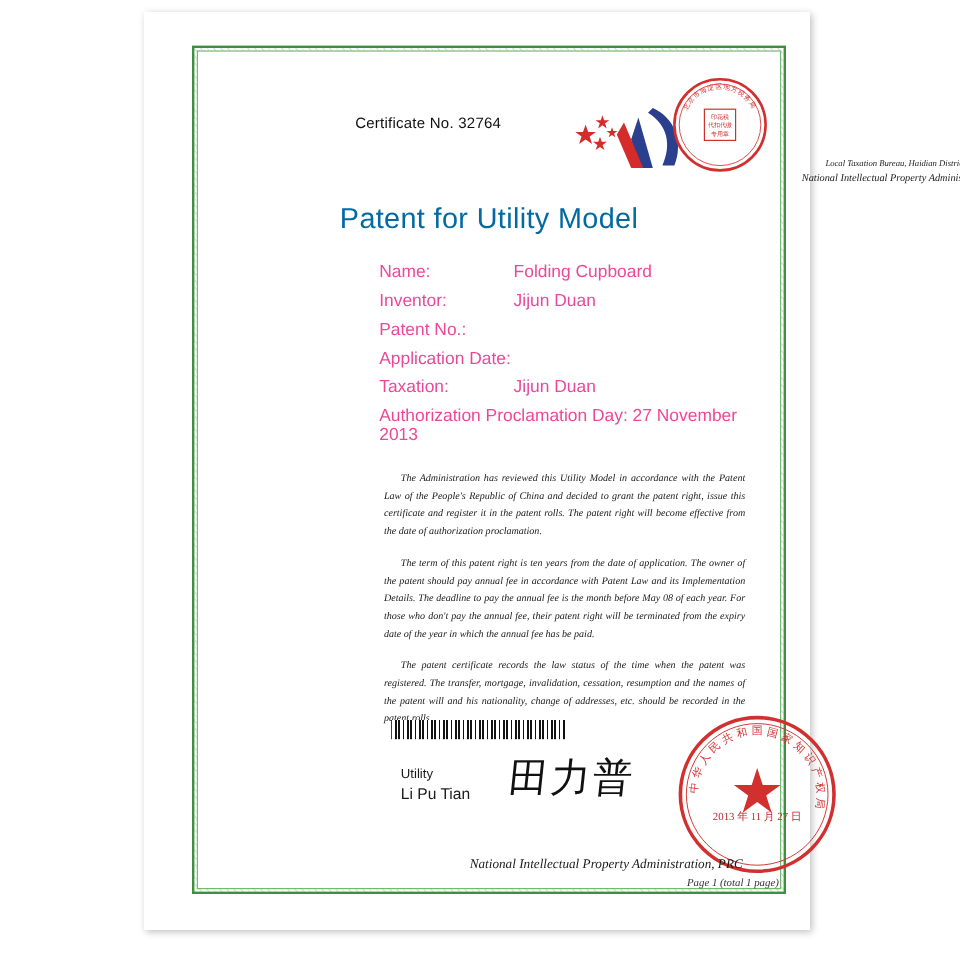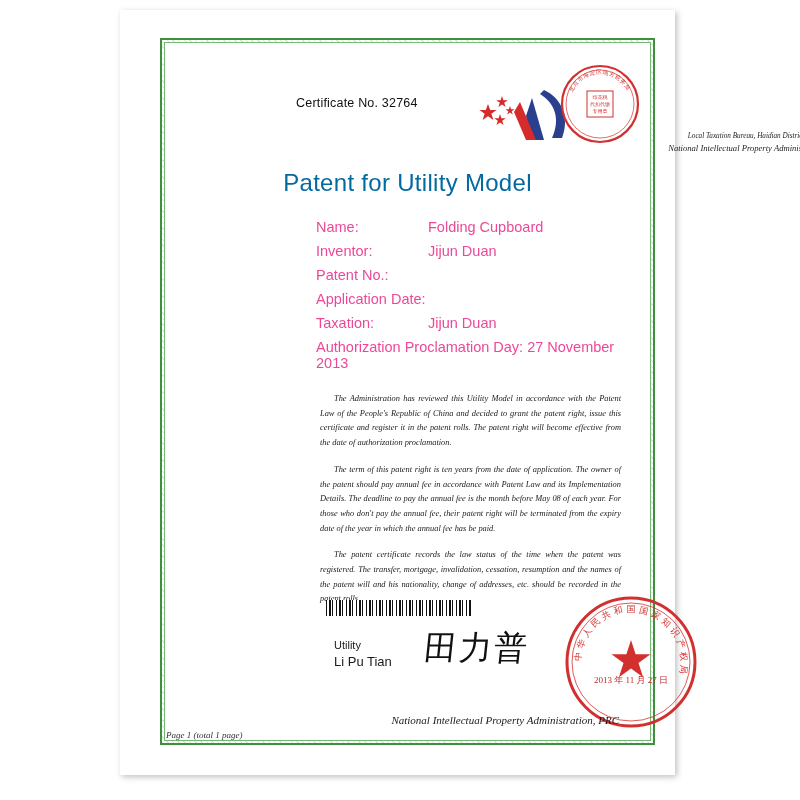--- a/index.html
+++ b/index.html
@@ -259,21 +259,21 @@
     font-size: 11px;
     color: #1a1a1a;
     font-style: italic;
     font-family: "Liberation Serif", serif;
   }
   .footer-page {
     position: absolute;
     left: 0;
     right: 0;
     top: 686px;
-    text-align: left;
+    text-align: right;
     font-size: 9px;
     color: #333;
     font-style: italic;
     font-family: "Liberation Serif", serif;
   }
 
   .seal-text {
     font-size: 5px;
     fill: #d2302f;
     font-family: "Liberation Serif", serif;

